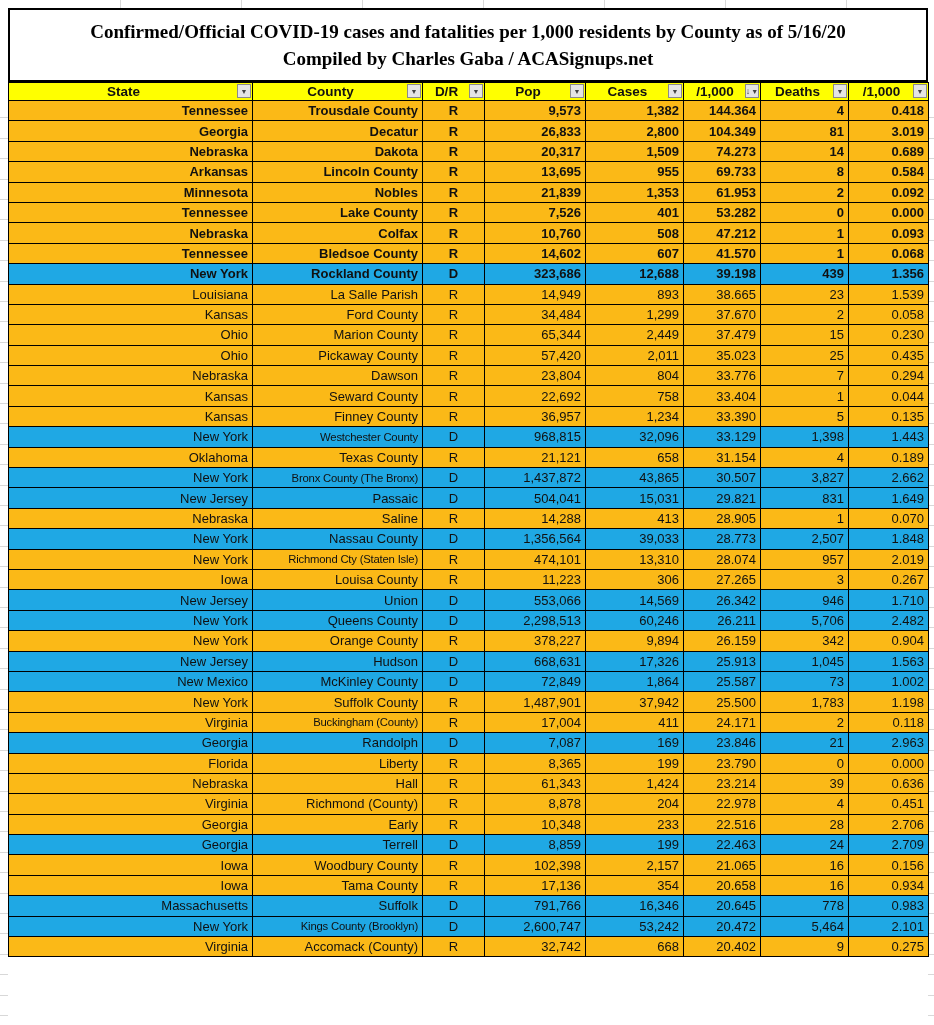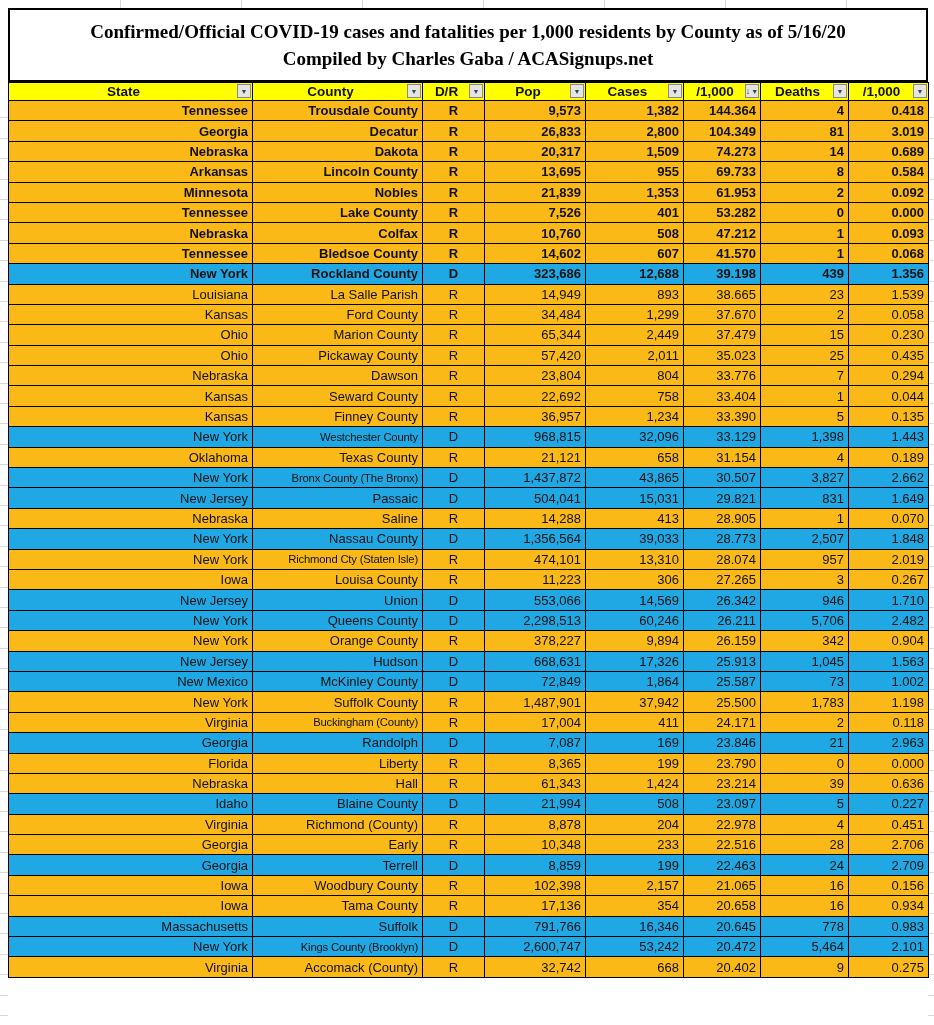--- a/index.html
+++ b/index.html
@@ -419,30 +419,20 @@
         <tr class="rep">
           <td class="al">Nebraska</td>
           <td class="ar">Hall</td>
           <td class="ac">R</td>
           <td class="ar">61,343</td>
           <td class="ar">1,424</td>
           <td class="ar">23.214</td>
           <td class="ar">39</td>
           <td class="ar">0.636</td>
         </tr>
-        <tr class="dem">
-          <td class="al">Idaho</td>
-          <td class="ar">Blaine County</td>
-          <td class="ac">D</td>
-          <td class="ar">21,994</td>
-          <td class="ar">508</td>
-          <td class="ar">23.097</td>
-          <td class="ar">5</td>
-          <td class="ar">0.227</td>
-        </tr>
         <tr class="rep">
           <td class="al">Virginia</td>
           <td class="ar">Richmond (County)</td>
           <td class="ac">R</td>
           <td class="ar">8,878</td>
           <td class="ar">204</td>
           <td class="ar">22.978</td>
           <td class="ar">4</td>
           <td class="ar">0.451</td>
         </tr>

